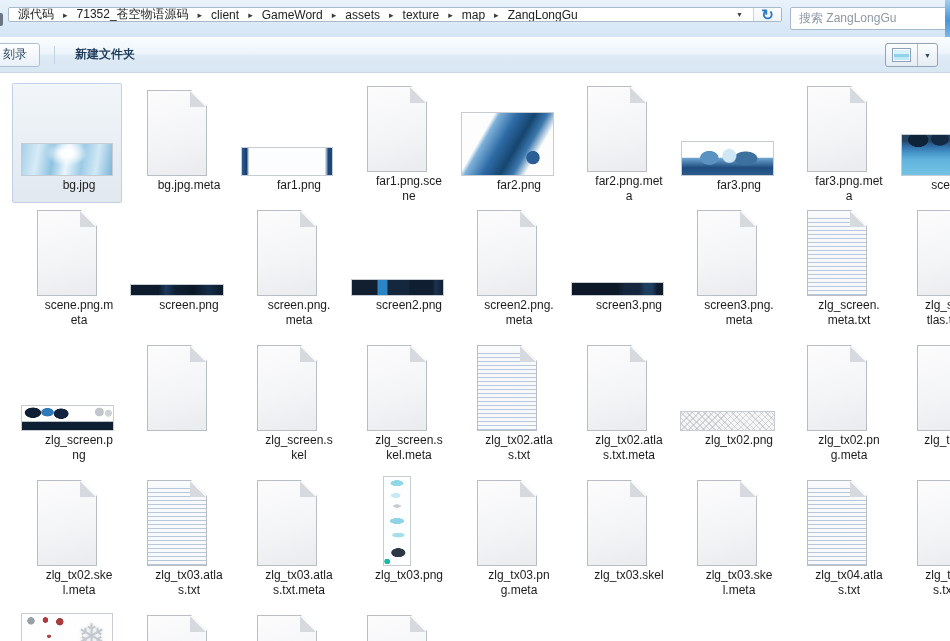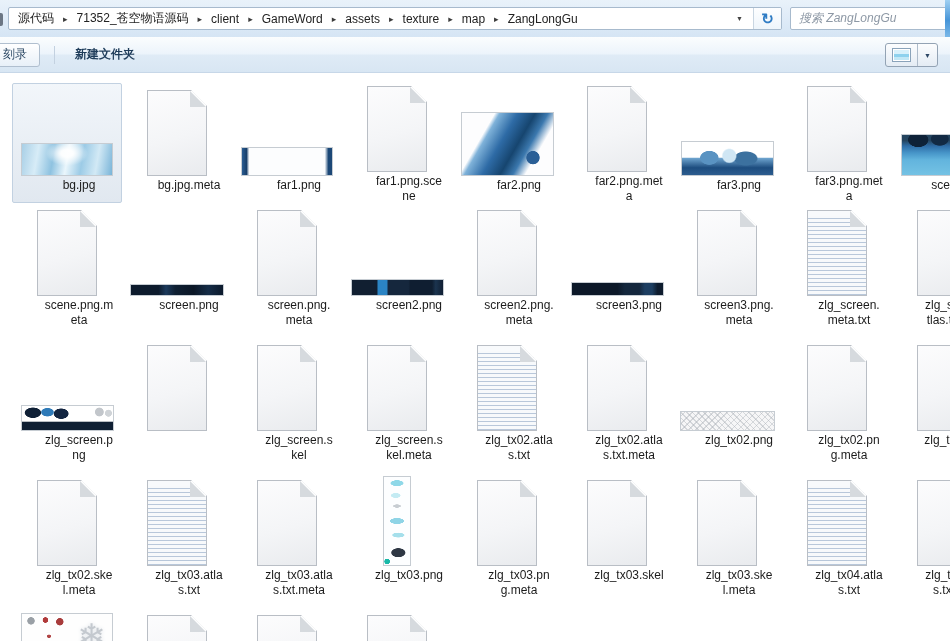--- a/index.html
+++ b/index.html
@@ -3,32 +3,32 @@
 <meta charset="utf-8">
 <style>
   * { margin:0; padding:0; box-sizing:border-box; }
   html,body { width:950px; height:641px; overflow:hidden; background:#fff;
     font-family:"Liberation Sans","DejaVu Sans",sans-serif; }
   .window { position:relative; width:950px; height:641px; overflow:hidden; background:#fff; }
 
   
   .addressbar { position:relative; height:37px; background:linear-gradient(180deg,#e9f2fa 0%,#ddeaf7 60%,#d5e5f4 100%); }
   .edge-frag { position:absolute; left:0; top:13px; width:3px; height:13px; background:#6b7684; border-radius:0 2px 2px 0; }
-  .address-field { position:absolute; left:8px; top:7px; width:774px; height:23px; background:#fff;
+  .address-field { position:absolute; left:8px; top:7px; width:774px; height:15px; background:#fff;
     border:1px solid #a7bacd; border-radius:2px; display:flex; align-items:center; font-size:12px; color:#222; overflow:hidden; }
   .crumbs { display:flex; align-items:center; padding-left:6px; white-space:nowrap; }
   .crumb { padding:2px 3px; cursor:default; }
   .crumb-sep { font-size:9px; color:#3a3a3a; padding:0 6px; }
   .addr-dd { margin-left:auto; font-size:7px; color:#444; padding:0 10px; }
   .addr-div { width:1px; height:21px; background:#c9d6e2; }
   .refresh-btn { width:27px; height:21px; border:none; background:linear-gradient(180deg,#fdfeff,#eef5fb);
     color:#2f7cc4; font-size:15px; font-weight:bold; line-height:19px; cursor:pointer; }
   .search-field { position:absolute; left:790px; top:7px; width:168px; height:23px; background:#fff;
     border:1px solid #a7bacd; border-radius:2px; display:flex; align-items:center; padding-left:8px; }
-  .search-ph { font-size:12px; font-style:italic; color:#8d98a5; white-space:nowrap; }
+  .search-ph { font-size:12px; color:#8d98a5; white-space:nowrap; }
   .win-edge { position:absolute; right:0; top:0; width:5px; height:37px;
     background:linear-gradient(180deg,#9fd0f2 0%,#4795d8 55%,#7ab8e8 100%); }
 
   
   .toolbar { position:relative; height:36px; background:linear-gradient(180deg,#fbfdfe 0%,#ecf4fb 48%,#dfebf6 52%,#d8e6f3 100%);
     border-bottom:1px solid #c7d7e8; display:flex; align-items:center; font-size:12px; color:#1e3c5a; }
   .tb-burn { margin-left:-14px; height:24px; border:1px solid #b0bfcf; border-radius:3px;
     background:linear-gradient(180deg,#ffffff,#e8f0f8); padding:0 12px 0 16px; font-size:12px; color:#1e3c5a; cursor:pointer; }
   .tb-sep { width:1px; height:18px; background:#c3d1e0; margin:0 12px 0 14px; }
   .tb-newfolder { background:transparent; border:none; padding:5px 8px; font-size:12px; color:#1e3c5a; cursor:pointer;font-weight:bold; }

